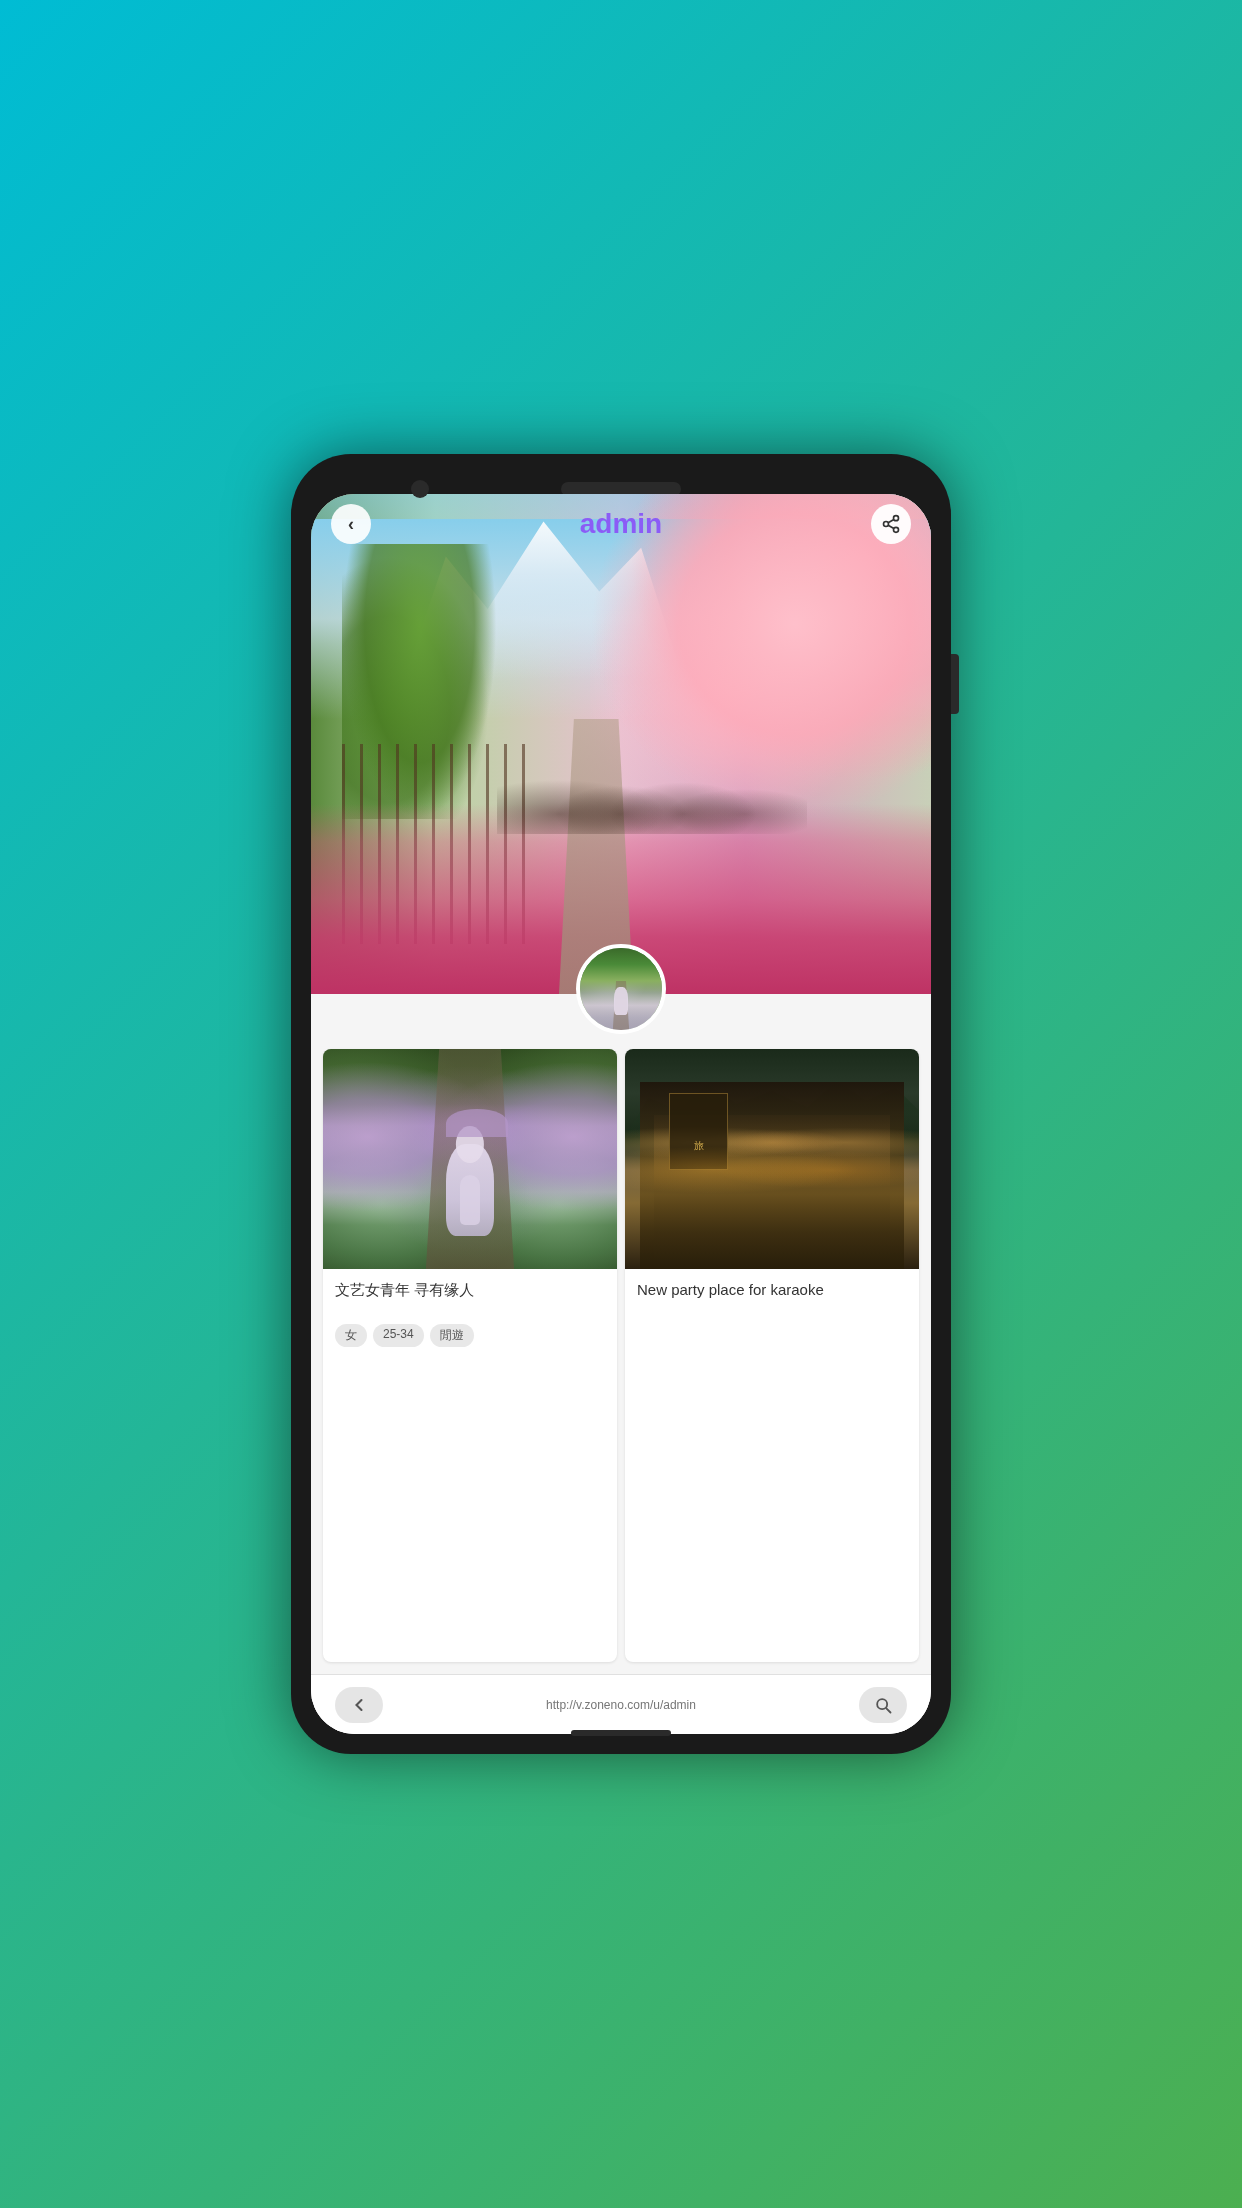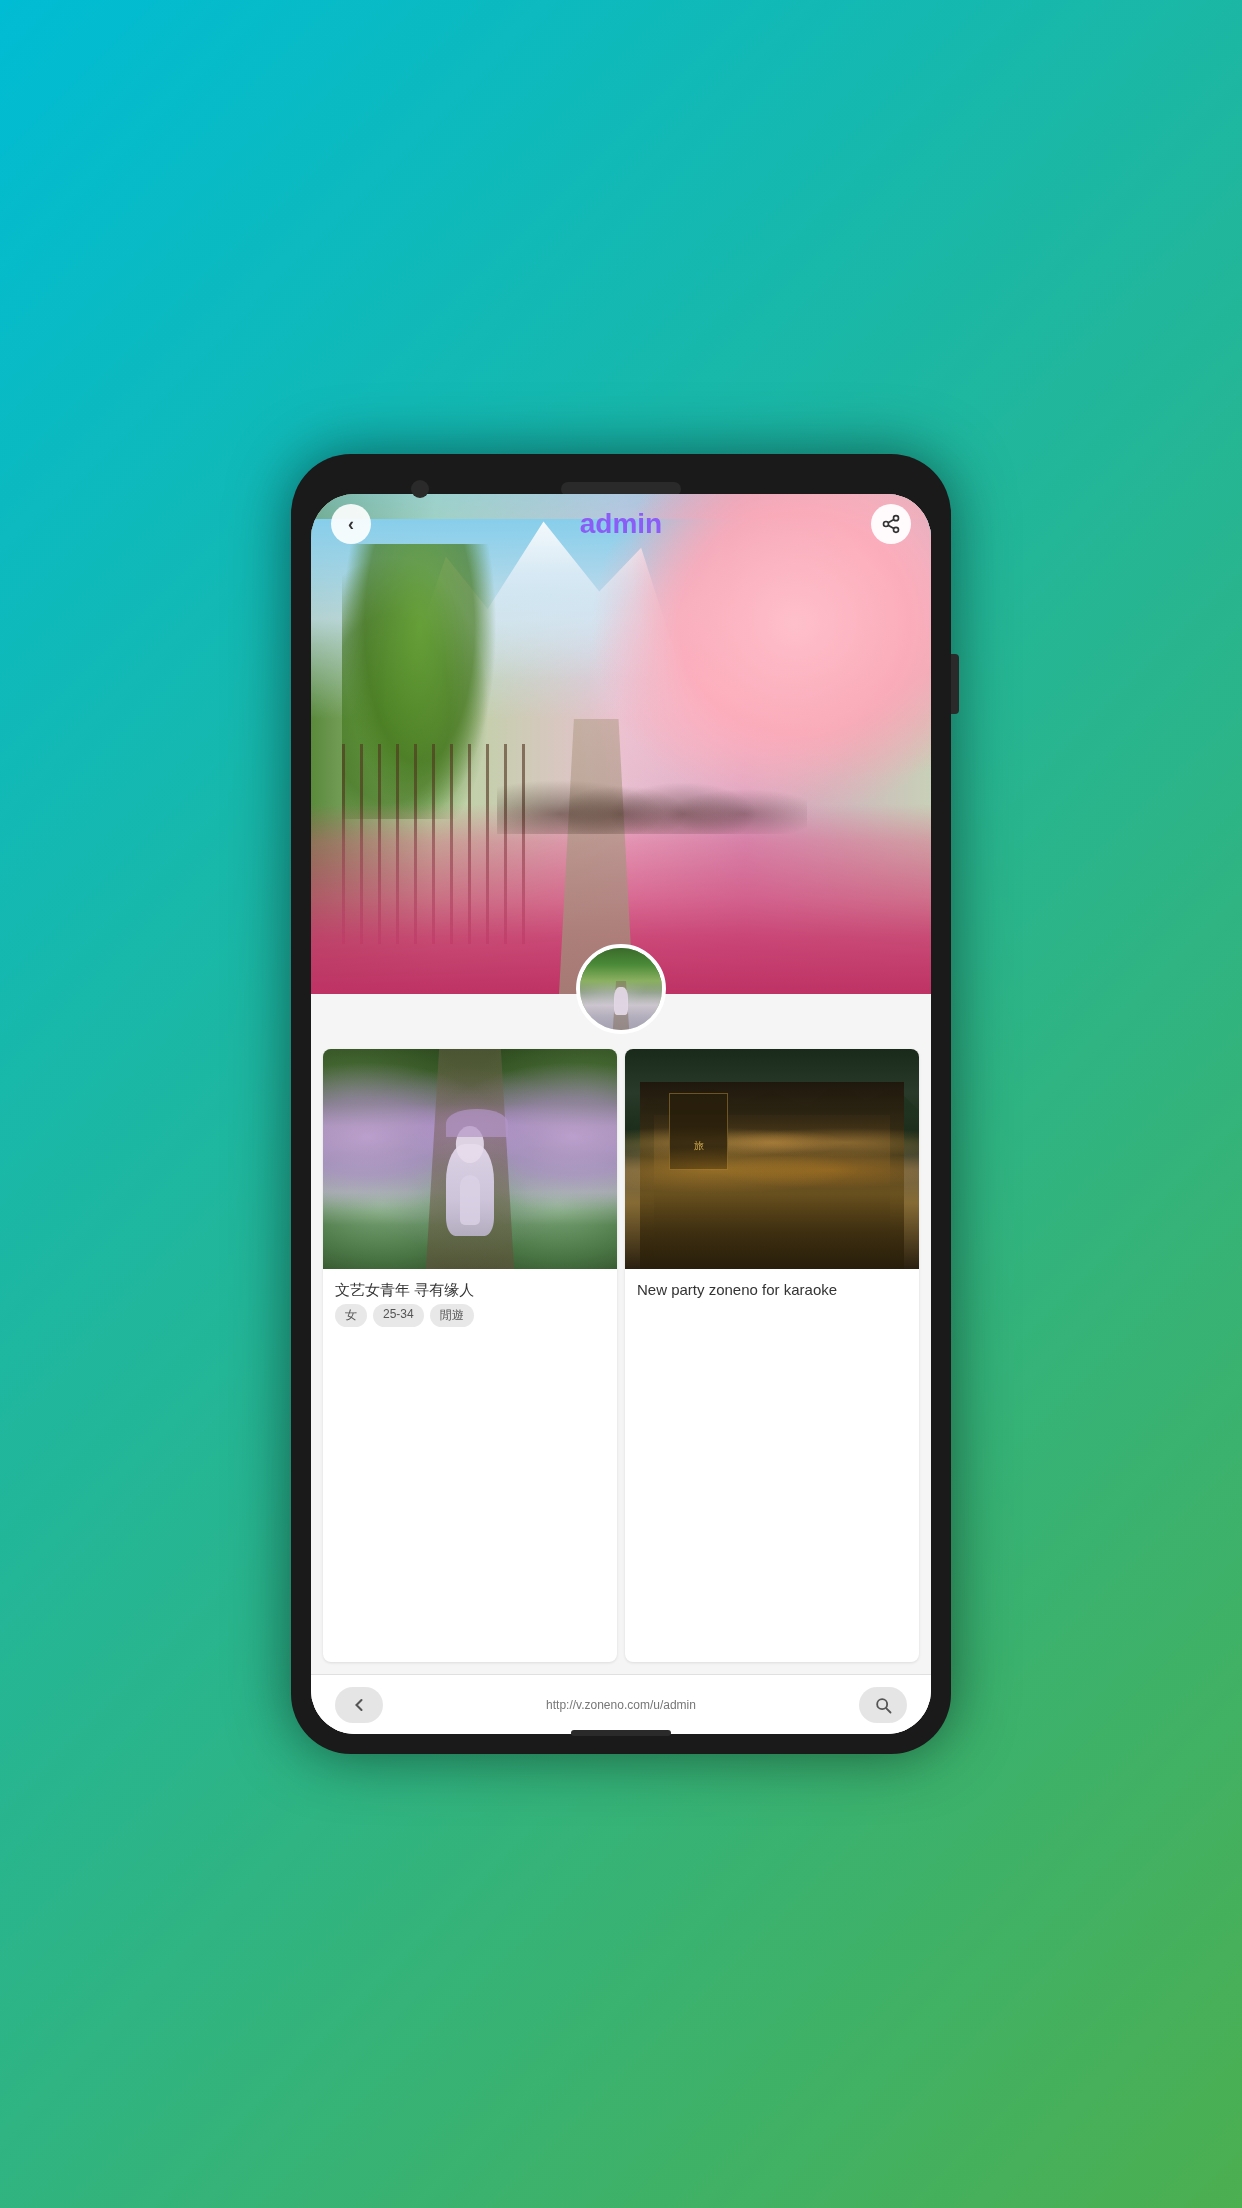--- a/index.html
+++ b/index.html
@@ -245,21 +245,21 @@
     .card-text {
       padding: 10px 12px;
       flex: 1;
     }
 
     .card-title {
       font-size: 15px;
       font-weight: 500;
       color: #333;
       line-height: 1.4;
-      margin-bottom: 4px;
+      margin-bottom: 24px;
     }
 
     .card-tags {
       display: flex;
       gap: 6px;
       flex-wrap: wrap;
     }
 
     .tag {
       background: #e8e8e8;
@@ -589,21 +589,21 @@
         </div>
 
         <div class="card">
           <div class="card-img-2">
             <div class="rooftops"></div>
             <div class="street-buildings"></div>
             <div class="street-lights"></div>
             <div class="kanji-sign">旅</div>
           </div>
           <div class="card-text">
-            <div class="card-title">New party zoneno for karaoke</div>
+            <div class="card-title">New party place for karaoke</div>
           </div>
         </div>
 
       </div>
 
       <div class="bottom-nav">
         <div class="nav-btn">
           <svg width="20" height="20" viewBox="0 0 24 24">
             <polyline points="15,18 9,12 15,6" fill="none" stroke="#555" stroke-width="2.5" stroke-linecap="round"></polyline>
           </svg>

